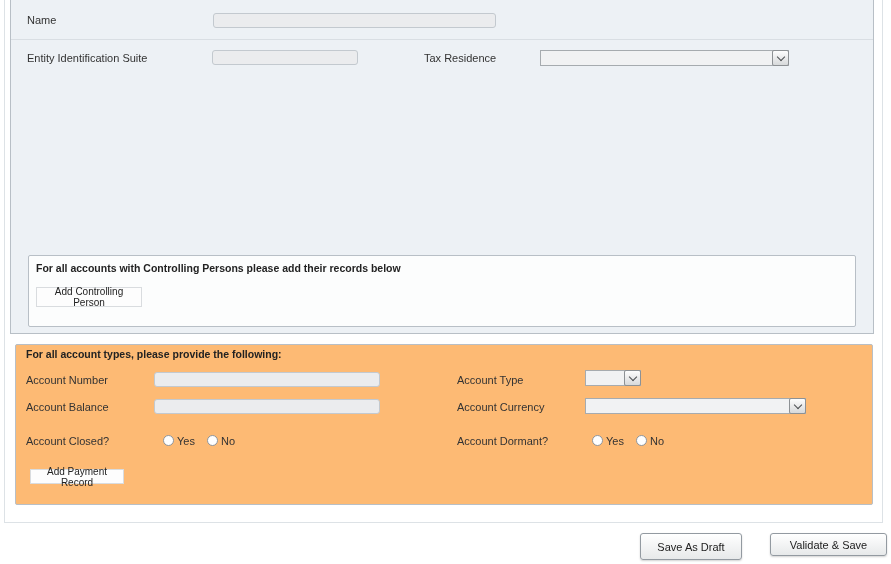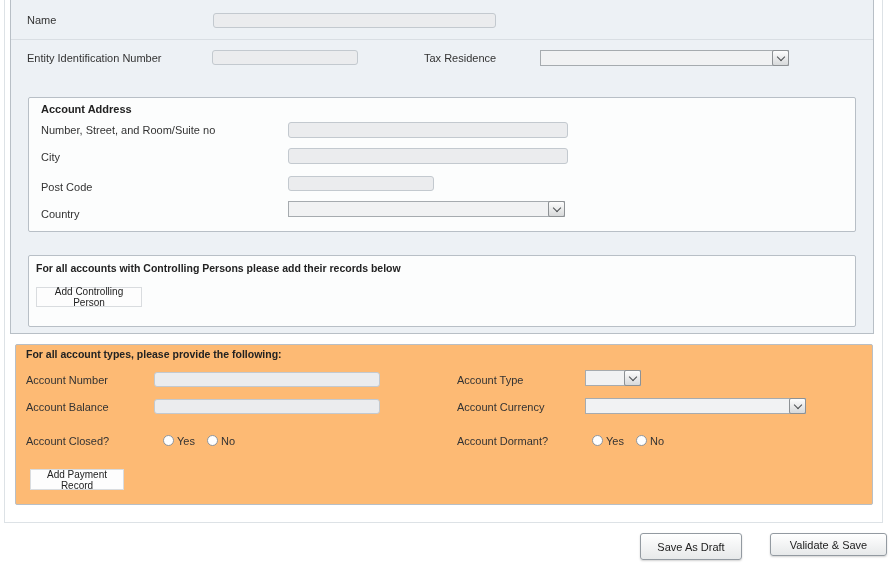--- a/index.html
+++ b/index.html
@@ -57,49 +57,30 @@
 
   <div class="wrapper"></div>
 
   <div class="panel">
 
     <div class="lbl" style="left:16px; top:19px;">Name</div>
     <input class="tfield" style="left: 202px; top: 18px; width: 283px; height: 15px;">
 
     <div class="divider" style="left:0; top:44px; width:862px;"></div>
 
-    <div class="lbl" style="left:16px; top:57px;">Entity Identification Number</div>
+    <div class="lbl" style="left:16px; top:57px;">Entity Identification Suite</div>
     <input class="tfield" style="left: 201px; top: 55px; width: 146px; height: 15px;">
 
     <div class="lbl" style="left:413px; top:57px;">Tax Residence</div>
     <div class="sel" style="left:529px; top:55px; width:249px; height:16px;">
       <span class="selbtn">
         <span class="chev"></span>
       </span>
     </div>
 
-    <div class="box" style="left:17px; top:102px; width:828px; height:135px;">
-      <div class="lbl bold" style="left:12px; top:5px;">Account Address</div>
-
-      <div class="lbl" style="left:12px; top:26px;">Number, Street, and Room/Suite no</div>
-      <input class="tfield" style="left: 259px; top: 24px; width: 280px; height: 16px;">
-
-      <div class="lbl" style="left:12px; top:53px;">City</div>
-      <input class="tfield" style="left: 259px; top: 50px; width: 280px; height: 16px;">
-
-      <div class="lbl" style="left:12px; top:83px;">Post Code</div>
-      <input class="tfield" style="left: 259px; top: 78px; width: 146px; height: 15px;">
-
-      <div class="lbl" style="left:12px; top:110px;">Country</div>
-      <div class="sel" style="left:259px; top:103px; width:277px; height:16px;">
-        <span class="selbtn">
-          <span class="chev"></span>
-        </span>
-      </div>
-    </div>
 
     <div class="box" style="left:17px; top:260px; width:828px; height:72px;">
       <div class="lbl bold ttl-sm" style="left:7px; top:6px;">For all accounts with Controlling Persons please add their records below</div>
       <button class="flatbtn" style="left:7px; top:31px; width:106px; height:20px;">Add Controlling Person</button>
     </div>
   </div>
 
   <div class="section2">
     <div class="lbl bold ttl-sm" style="left:10px; top:3px;">For all account types, please provide the following:</div>
 
@@ -128,19 +109,19 @@
     <div class="lbl" style="left:161px; top:90px;">Yes</div>
     <span class="radio" style="left:191px; top:90px;"></span>
     <div class="lbl" style="left:205px; top:90px;">No</div>
 
     <div class="lbl" style="left:441px; top:90px;">Account Dormant?</div>
     <span class="radio" style="left:576px; top:90px;"></span>
     <div class="lbl" style="left:590px; top:90px;">Yes</div>
     <span class="radio" style="left:620px; top:90px;"></span>
     <div class="lbl" style="left:634px; top:90px;">No</div>
 
-    <button class="flatbtn" style="left:14px; top:124px; width:94px; height:21px;">Add Payment Record</button>
+    <button class="flatbtn" style="left:14px; top:124px; width:94px; height:15px;">Add Payment Record</button>
   </div>
 
   <button class="actbtn" style="left:640px; top:533px; width:102px; height:27px;">Save As Draft</button>
   <button class="actbtn" style="left:770px; top:533px; width:117px; height:23px;">Validate &amp; Save</button>
 
 </div>
 
 </body></html>

